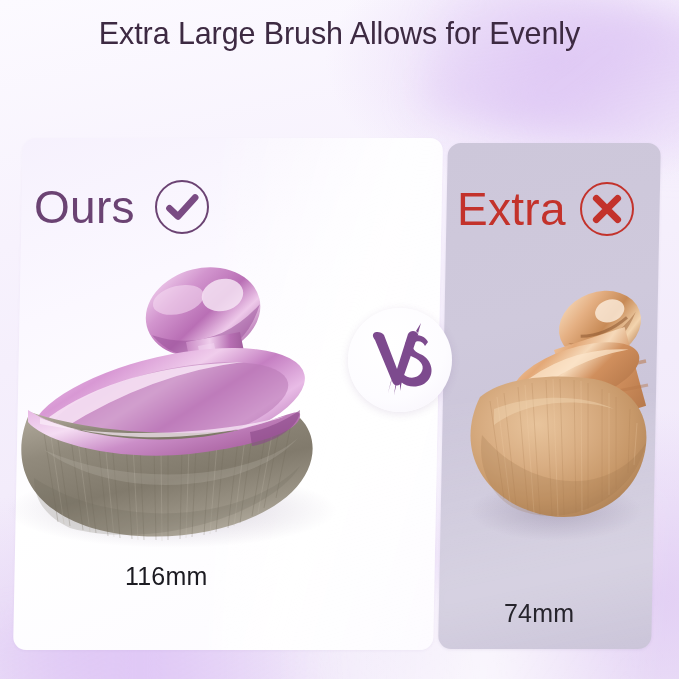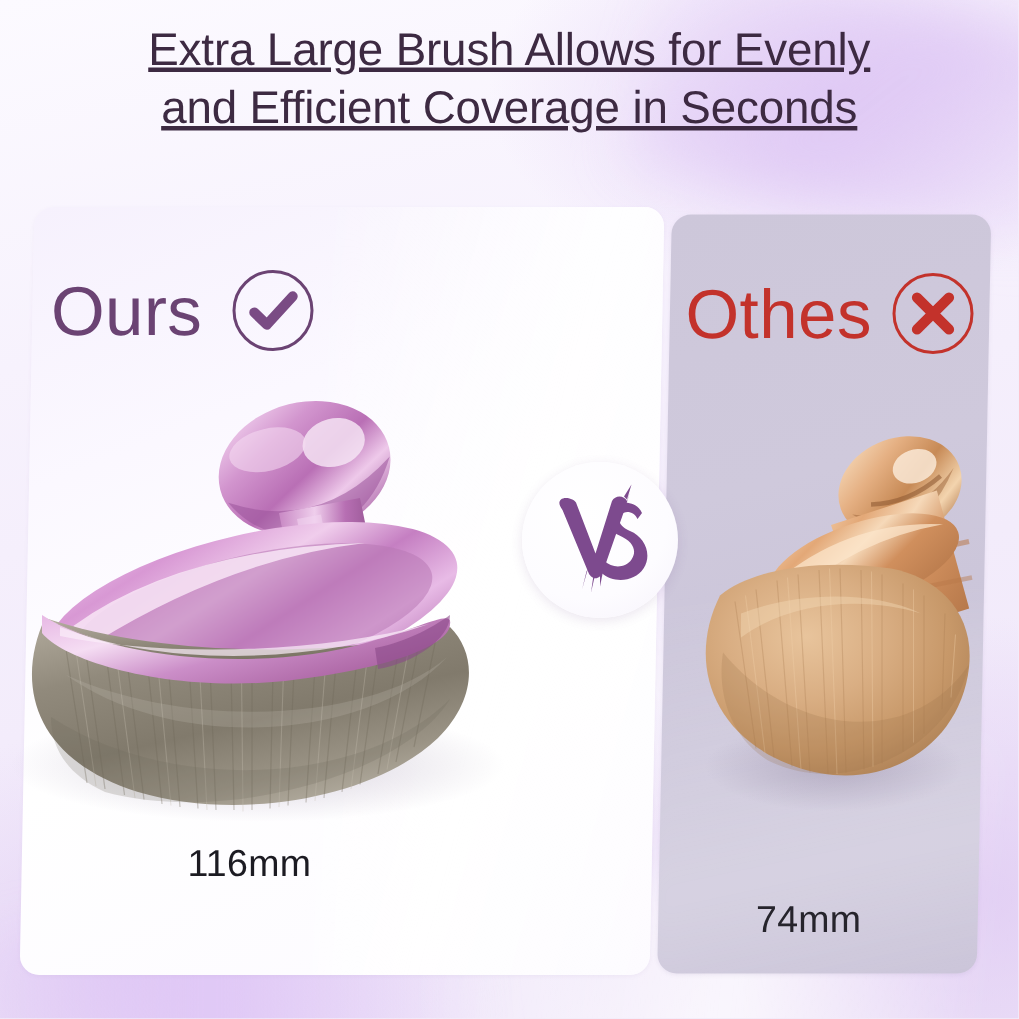--- a/index.html
+++ b/index.html
@@ -61,21 +61,20 @@
     left: 0;
     top: 14px;
     width: 679px;
     text-align: center;
     color: #3d2a42;
     font-size: 30.5px;
     line-height: 39px;
     letter-spacing: -0.1px;
     font-weight: 400;
     z-index: 6;
-    text-decoration: underline;
   }
   .heading .hline { display: block; white-space: nowrap; }
 
   
   #stage {
     position: absolute;
     left: 0;
     top: 120px;
     width: 679px;
     height: 559px;
@@ -220,40 +219,39 @@
 <body>
 
 <div id="poster">
 
   <div class="bg-streak streak-c"></div>
   <div class="bg-streak streak-a"></div>
   <div class="bg-streak streak-b"></div>
 
   <div class="heading">
     <span class="hline">Extra Large Brush Allows for Evenly</span>
-    <span class="hline">and Efficient Coverage in Seconds</span>
   </div>
 
   <div id="stage">
 
     <div class="panel" id="panel-ours"></div>
 
     <div class="panel" id="panel-othes"></div>
 
     <div class="label-row" id="label-ours">
       <span class="label-text" id="ours-text">Ours</span>
       <span class="badge" id="badge-check">
         <svg viewBox="0 0 54 54" aria-hidden="true">
           <path d="M13.5 28.4 L22.6 37.2 L41.2 16.8" fill="none" stroke="#7a4b84" stroke-width="7.2" stroke-linecap="round" stroke-linejoin="round"></path>
         </svg>
       </span>
     </div>
 
     <div class="label-row" id="label-othes">
-      <span class="label-text" id="othes-text">Othes</span>
+      <span class="label-text" id="othes-text">Extra</span>
       <span class="badge" id="badge-x">
         <svg viewBox="0 0 54 54" aria-hidden="true">
           <path d="M15.5 15.5 L38.5 38.5 M38.5 15.5 L15.5 38.5" fill="none" stroke="#c3322b" stroke-width="7.4" stroke-linecap="round"></path>
         </svg>
       </span>
     </div>
 
     <div id="brush-ours">
       <svg viewBox="0 0 370 290" aria-hidden="true">
         <defs>

